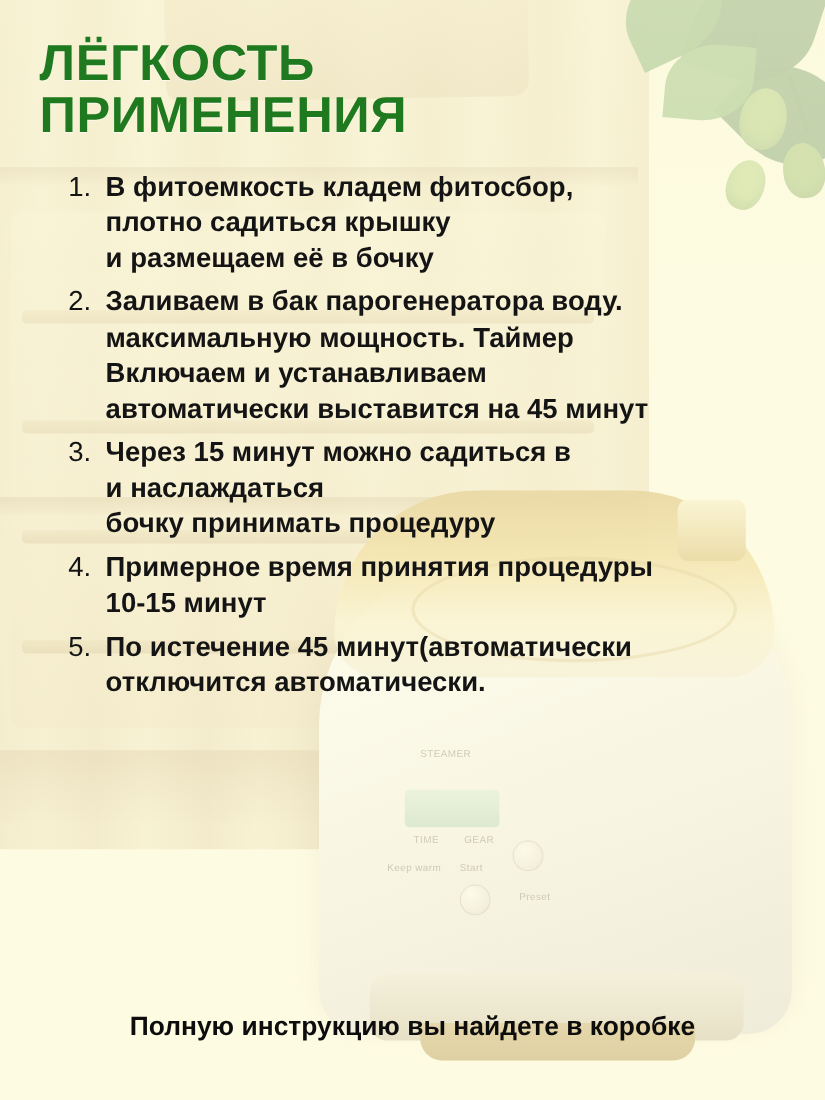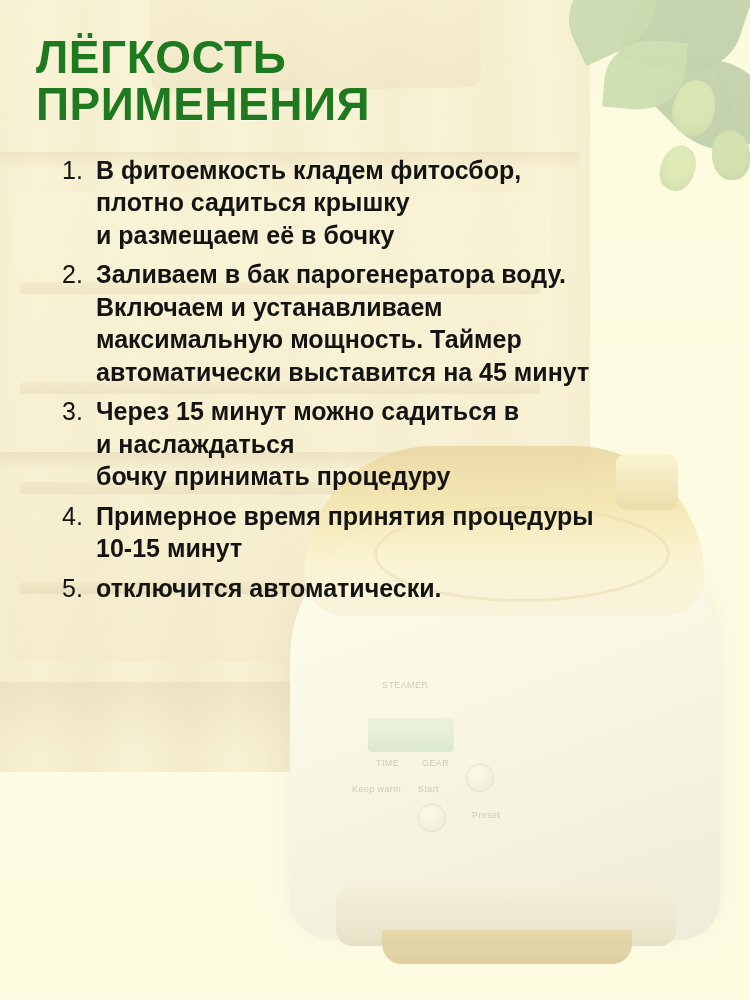--- a/index.html
+++ b/index.html
@@ -258,31 +258,33 @@
   </h1>
 
   <ol class="steps">
     <li>
       <span class="li-line">В фитоемкость кладем фитосбор,</span>
       <span class="li-line">плотно садиться крышку</span>
       <span class="li-line">и размещаем её в бочку</span>
     </li>
     <li>
       <span class="li-line">Заливаем в бак парогенератора воду.</span>
+      <span class="li-line">максимальную мощность. Таймер</span>
       <span class="li-line">Включаем и устанавливаем</span>
-      <span class="li-line">максимальную мощность. Таймер</span>
       <span class="li-line">автоматически выставится на 45 минут</span>
     </li>
     <li>
       <span class="li-line">Через 15 минут можно садиться в</span>
       <span class="li-line">и наслаждаться</span>
       <span class="li-line">бочку принимать процедуру</span>
     </li>
     <li>
       <span class="li-line">Примерное время принятия процедуры</span>
       <span class="li-line">10-15 минут</span>
     </li>
     <li>
+      <span class="li-line">По истечение 45 минут(автоматически</span>
       <span class="li-line">отключится автоматически.</span>
     </li>
   </ol>
 
+  <div class="footer">Полную инструкцию вы найдете в коробке</div>
 </div>
 
 </body></html>

